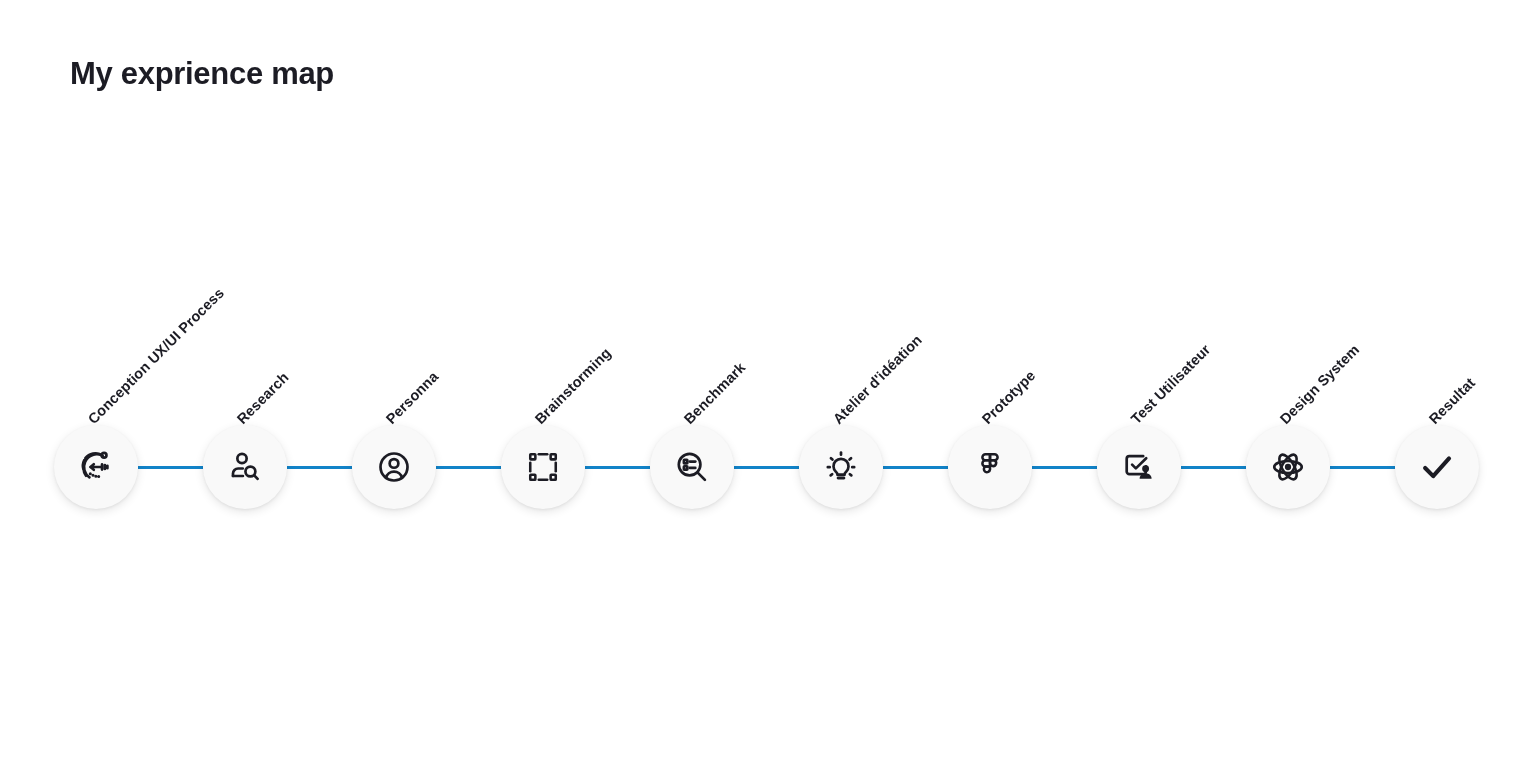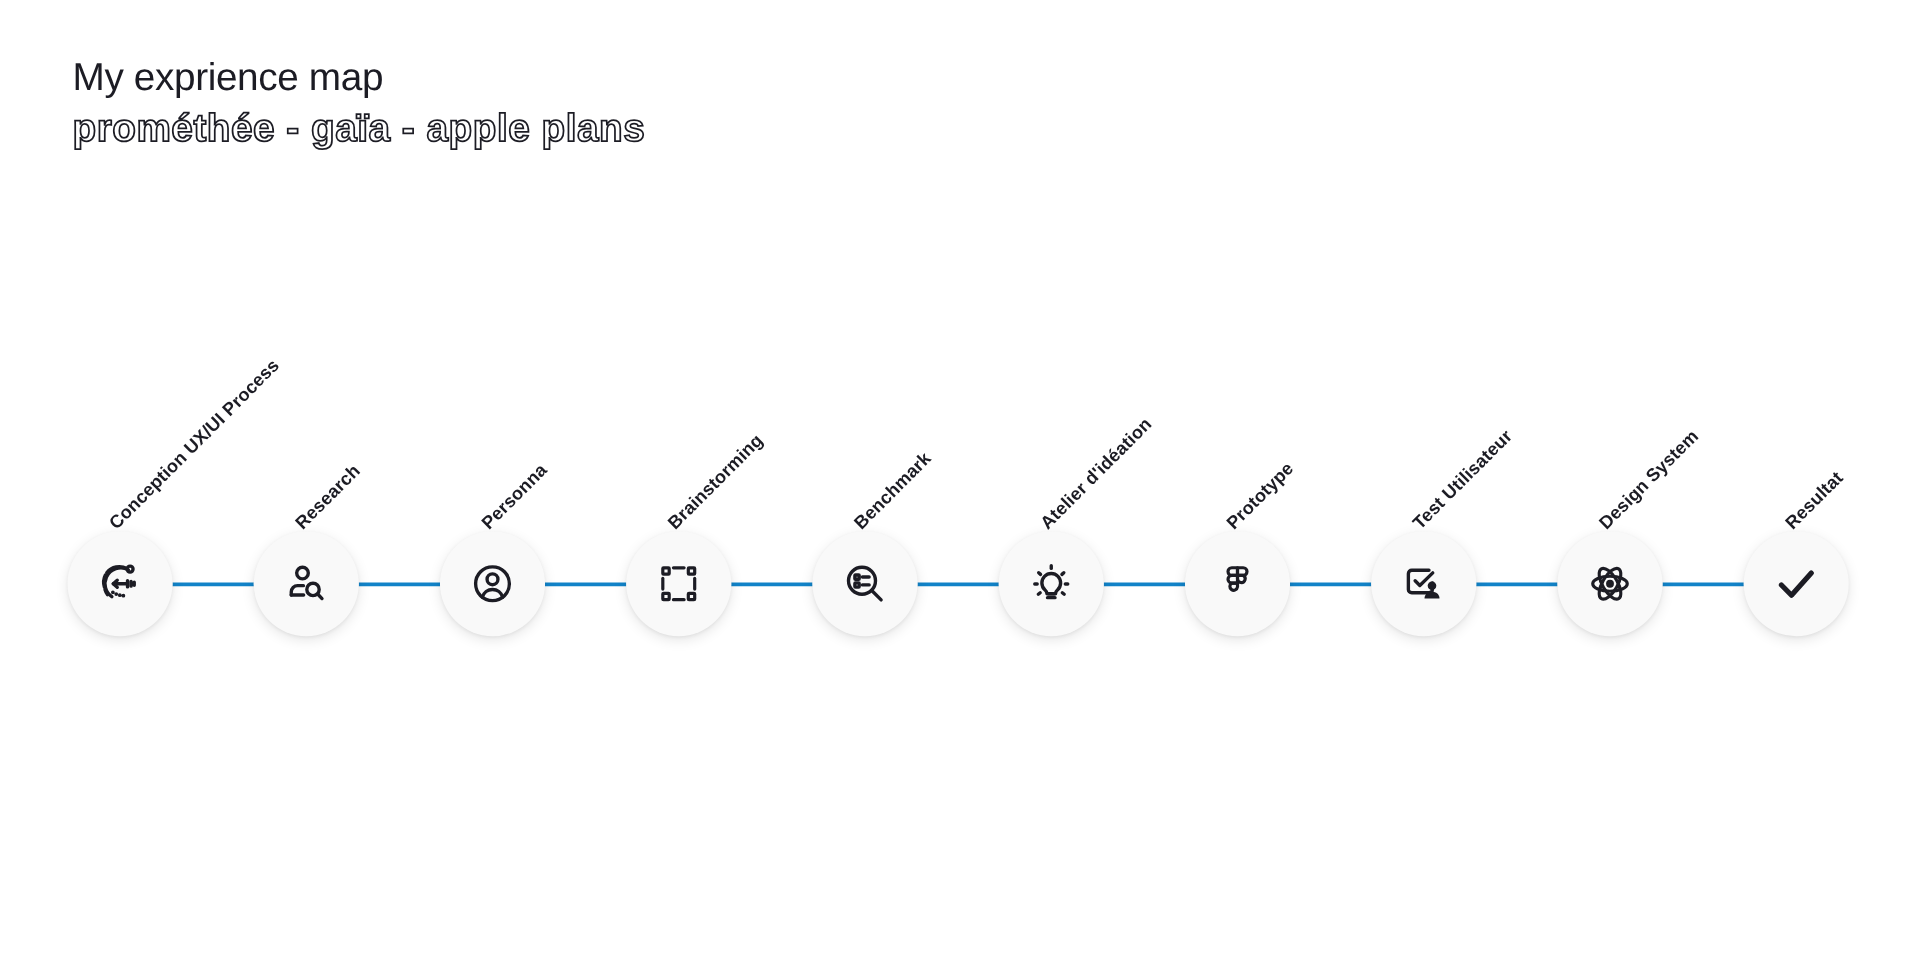--- a/index.html
+++ b/index.html
@@ -16,25 +16,25 @@
   }
 
   
   #header {
     position: absolute;
     left: 58px;
     top: 44px;
   }
   #page-title {
     font-size: 31px;
-    font-weight: normal;
+    font-weight: bold;
     color: #1c1c24;
     letter-spacing: -0.3px;
     line-height: 1.15;
-    margin: 0;
+    margin: 12px;
     white-space: nowrap;
   }
   #page-subtitle {
     font-size: 31px;
     font-weight: bold;
     letter-spacing: 0.4px;
     line-height: 1.25;
     margin: 4px 0 0 0;
     white-space: nowrap;
     color: transparent;
@@ -103,21 +103,20 @@
     color: #1c1c24;
     letter-spacing: 0.1px;
     z-index: 2;
   }
 </style>
 </head>
 <body>
 
 <div id="header">
   <div id="page-title">My exprience map</div>
-  <div id="page-subtitle">prométhée - gaïa - apple plans</div>
 </div>
 
 <div id="timeline">
   <div id="timeline-track">
 
     <div class="connector" style="left:84px;width:65px;"></div>
     <div class="step" style="left:0px;">
       <div class="step-label">Conception UX/UI Process</div>
       <div class="step-circle">
         <span>

